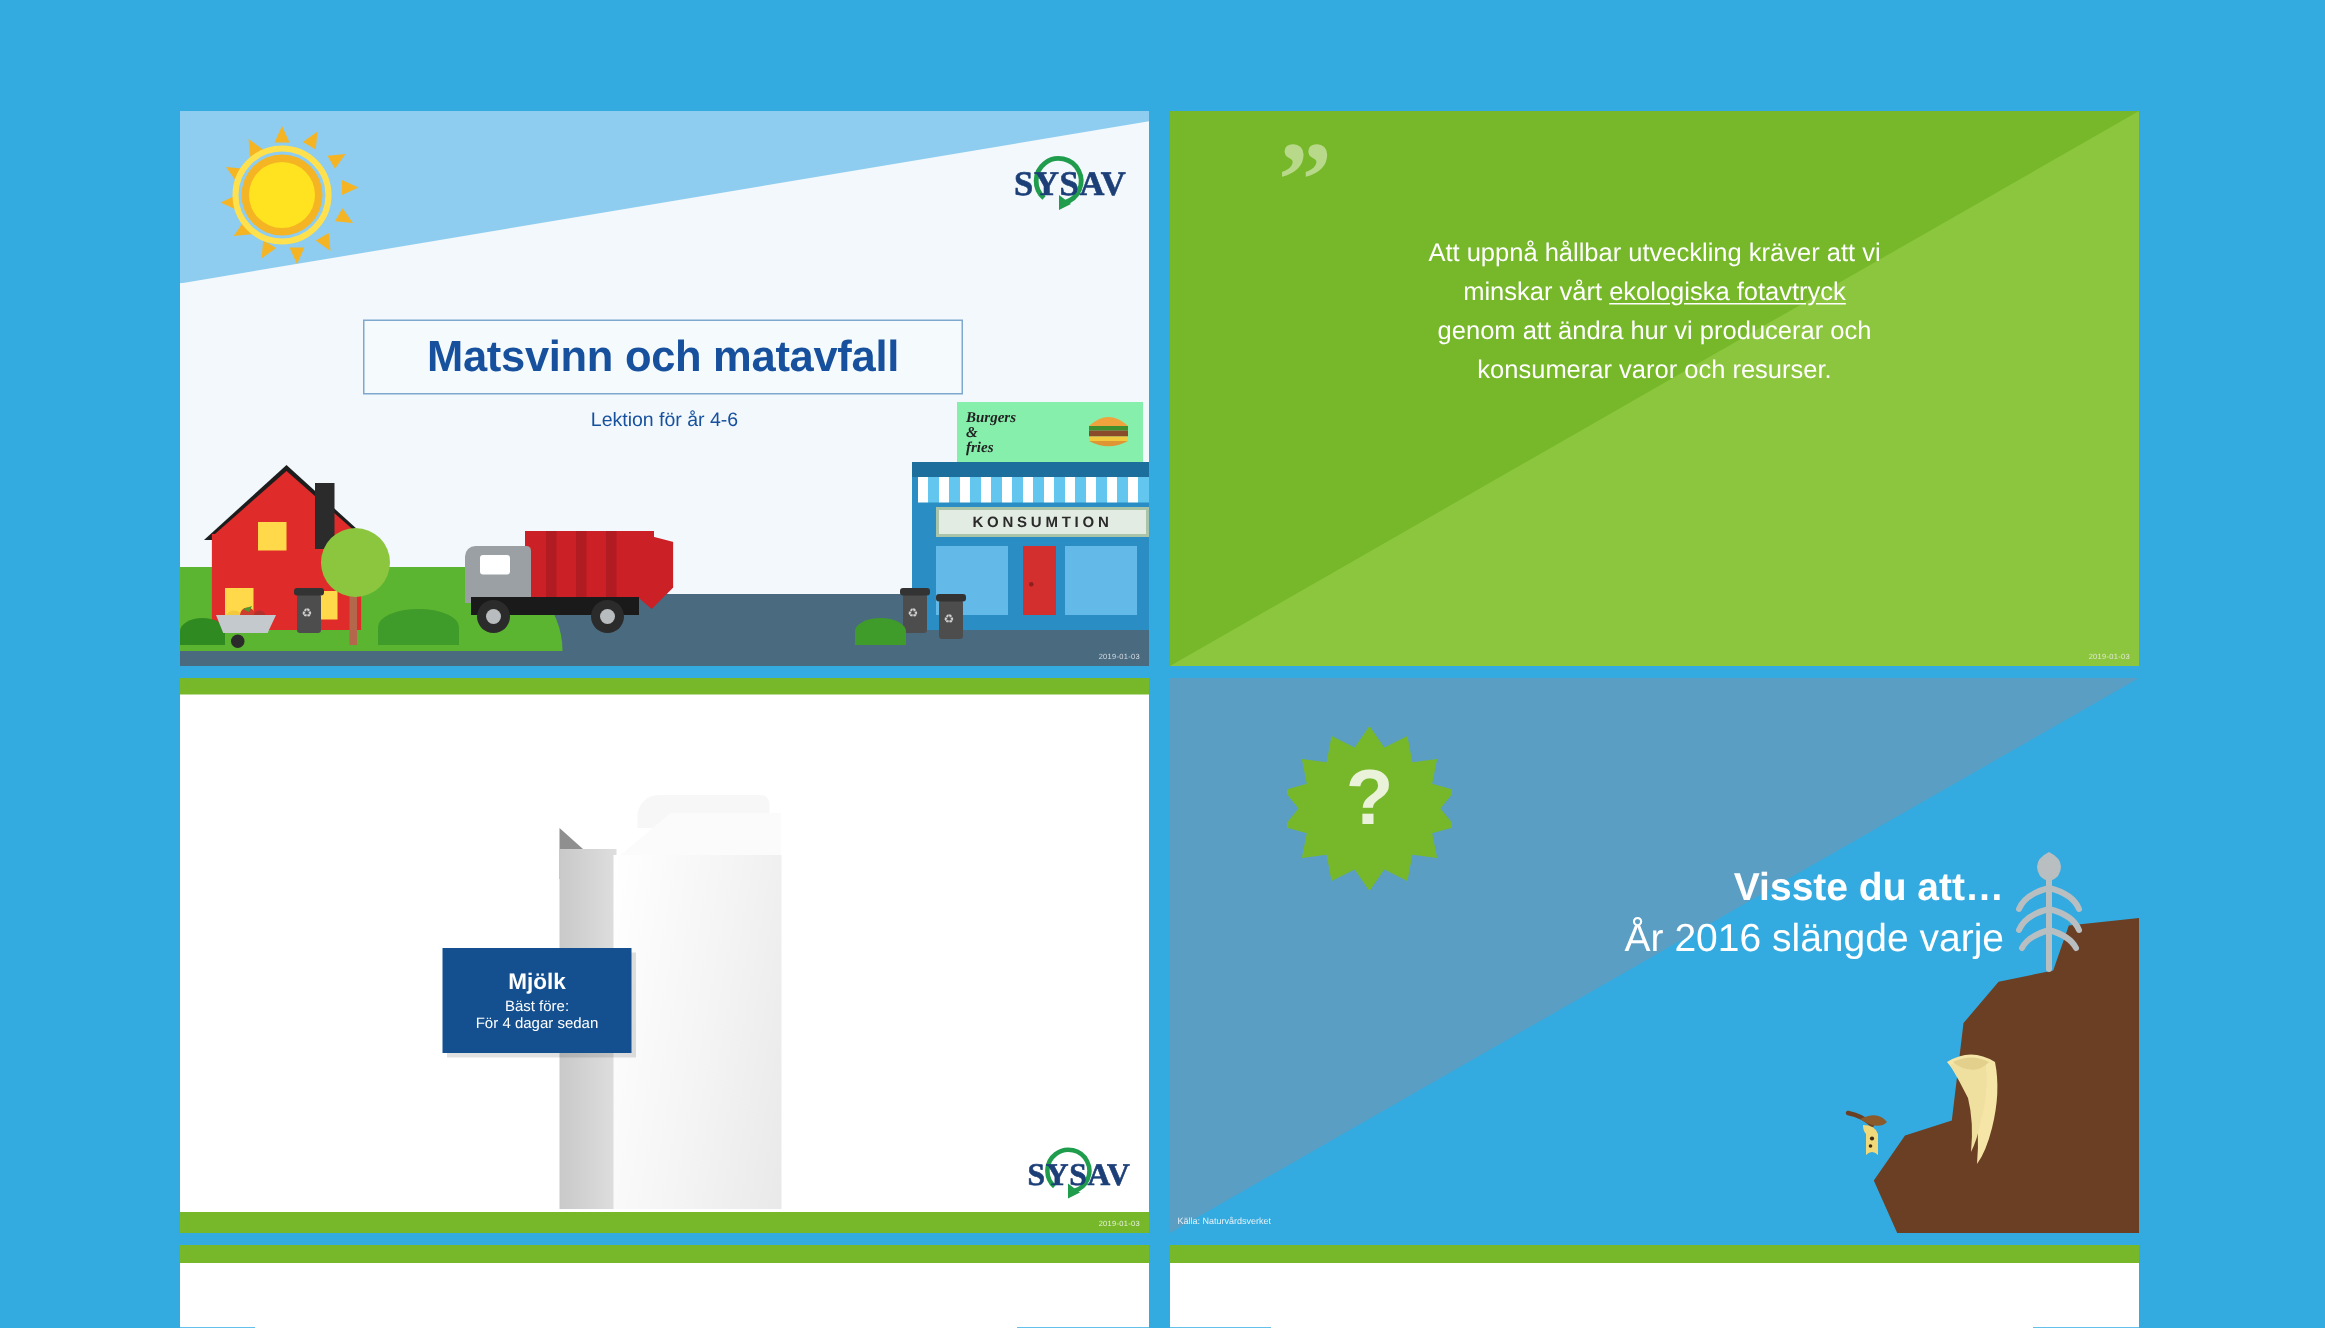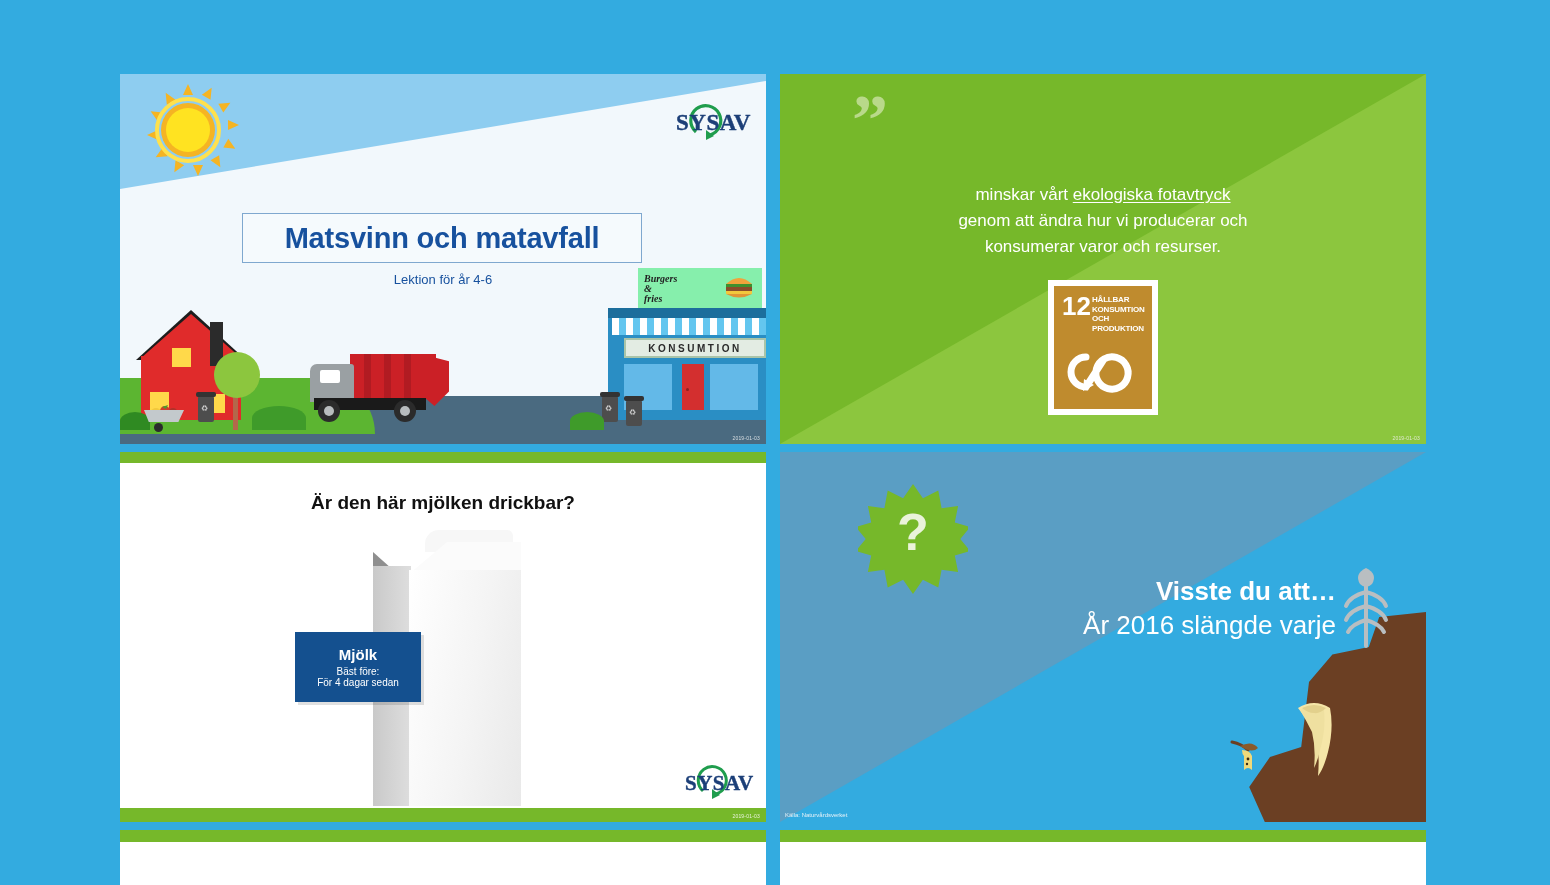--- a/index.html
+++ b/index.html
@@ -468,48 +468,31 @@
       </div>
     <div class="s1-bush" style="left:450px;bottom:14px;width:34px;height:18px;background:#3f9b2a;"></div>
 
     <div class="s1-date">2019-01-03</div>
   </div>
 
   <div class="slide" id="slide2">
     <div class="s2-diag"></div>
     <div class="s2-quote">”</div>
     <div class="s2-text">
-      <br>
+      <span>Att uppnå hållbar utveckling kräver att vi</span><br>
       <span>minskar vårt </span><u>ekologiska fotavtryck</u><br>
       <span>genom att ändra hur vi producerar och</span><br>
       <span>konsumerar varor och resurser.</span>
     </div>
 
-    <div class="s2-sdg">
-      <div class="s2-sdg-inner">
-        <div class="num">12</div>
-        <div class="lbl">
-          <div>HÅLLBAR</div>
-          <div>KONSUMTION OCH</div>
-          <div>PRODUKTION</div>
-        </div>
-        <div class="inf">
-          <svg width="78" height="46" viewBox="0 0 78 46">
-            <path d="M22 8 A15 15 0 1 0 22 38 L40 10 A15 15 0 1 1 56 38 A15 15 0 1 1 40 10" fill="none" stroke="#ffffff" stroke-width="7" stroke-linecap="round"></path>
-            <path d="M20 30 L30 36 L19 42 Z" fill="#ffffff"></path>
-          </svg>
-        </div>
-      </div>
-    </div>
     <div class="s2-date" style="color:#dfe9cf;">2019-01-03</div>
   </div>
 
   <div class="slide" id="slide3">
     <div class="s3-topbar"></div>
-    <div class="s3-head">Är den här mjölken drickbar?</div>
 
     <div class="s3-carton">
       <div class="spout"></div>
       <div class="gable-r"></div>
       <div class="gable-l"></div>
       <div class="side"></div>
       <div class="front"></div>
     </div>
 
     <div class="s3-label">

